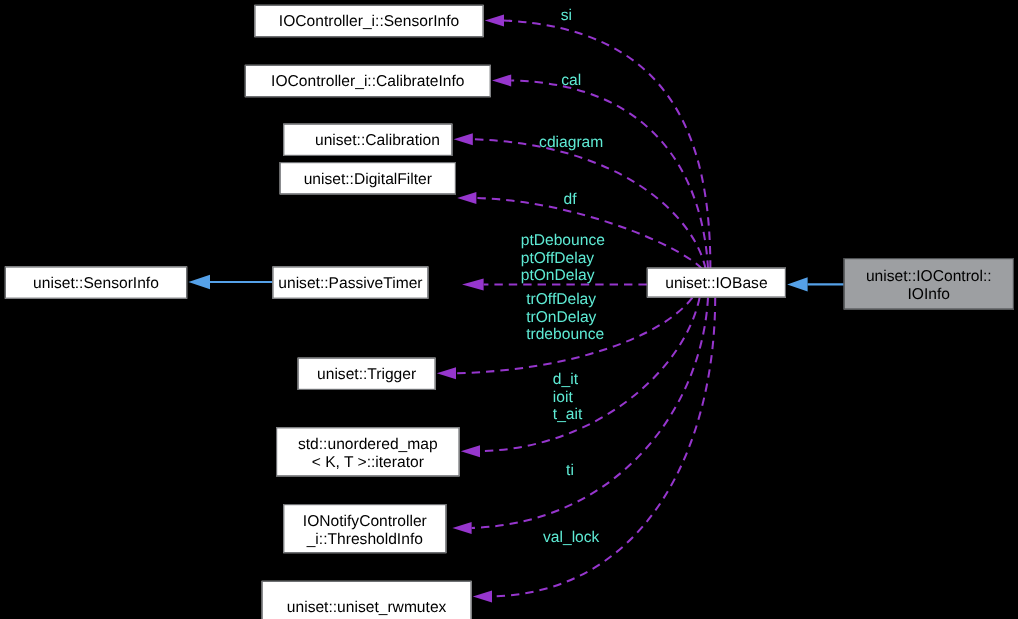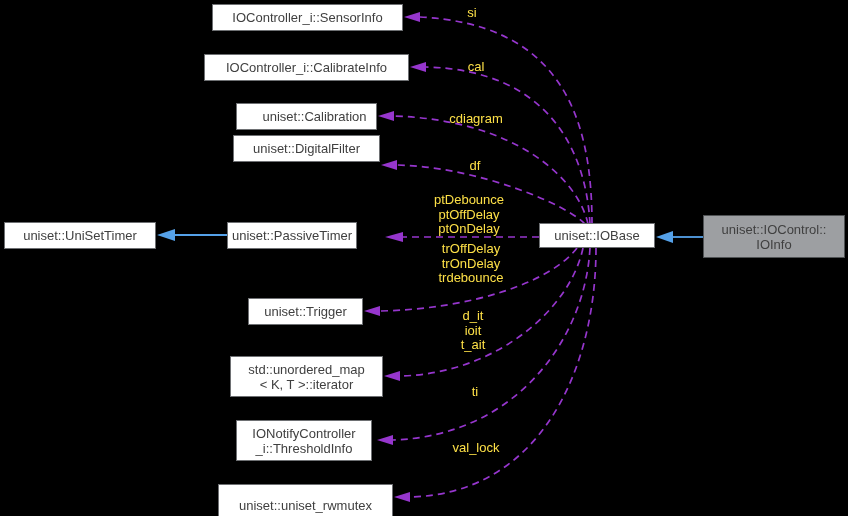--- a/index.html
+++ b/index.html
@@ -3,29 +3,29 @@
 <meta charset="utf-8">
 <style>
   html,body{margin:0;padding:0;background:#000;}
   .stage{
     position:relative;width:848px;height:516px;background:#000;overflow:hidden;
     font-family:"Liberation Sans","DejaVu Sans",sans-serif;
   }
   .stage svg{position:absolute;left:0;top:0;width:848px;height:516px;}
   .node{
     position:absolute;box-sizing:border-box;
-    background:#ffffff;border:1.5px solid #6e7073;color:#404040;
+    background:#ffffff;border:1.5px solid #6e7073;color:#000000;
     display:flex;align-items:center;justify-content:center;text-align:center;
     font-size:13px;line-height:15px;white-space:pre-line;padding:0 4px;
     cursor:pointer;
   }
   .node--selected{background:#9d9fa2;border-color:#4f5254;cursor:default;}
   .elabel{
     position:absolute;transform:translate(-50%,-50%);
-    color:#fde047;font-size:13px;line-height:14.5px;text-align:center;white-space:pre-line;
+    color:#5eead4;font-size:13px;line-height:14.5px;text-align:left;white-space:pre-line;
   }
   .edge-dashed{stroke:#9636cd;stroke-width:1.7;fill:none;stroke-dasharray:7 5;}
   .edge-solid{stroke:#55a1e8;stroke-width:1.8;fill:none;}
   .arrow-usage{fill:#9636cd;}
   .arrow-inherit{fill:#55a1e8;}
 </style>
 </head>
 <body>
 
 <div class="stage">
@@ -80,21 +80,21 @@
   </svg>
 
   <div class="node" style="left:212px;top:4px;width:191px;height:27px;">IOController_i::SensorInfo</div>
 
   <div class="node" style="left:204px;top:54px;width:205px;height:27px;">IOController_i::CalibrateInfo</div>
 
   <div class="node" style="left:236px;top:103px;width:141px;height:27px;padding-left:20px;">uniset::Calibration</div>
 
   <div class="node" style="left:233px;top:135px;width:147px;height:27px;">uniset::DigitalFilter</div>
 
-  <div class="node" style="left:4px;top:222px;width:152px;height:27px;">uniset::UniSetTimer</div>
+  <div class="node" style="left:4px;top:222px;width:152px;height:27px;">uniset::SensorInfo</div>
 
   <div class="node" style="left:227px;top:222px;width:130px;height:27px;">uniset::PassiveTimer</div>
 
   <div class="node" style="left:248px;top:298px;width:115px;height:27px;">uniset::Trigger</div>
 
   <div class="node" style="left:230px;top:356px;width:153px;height:41px;">std::unordered_map
 &lt; K, T &gt;::iterator</div>
 
   <div class="node" style="left:236px;top:420px;width:136px;height:41px;">IONotifyController
 _i::ThresholdInfo</div>

